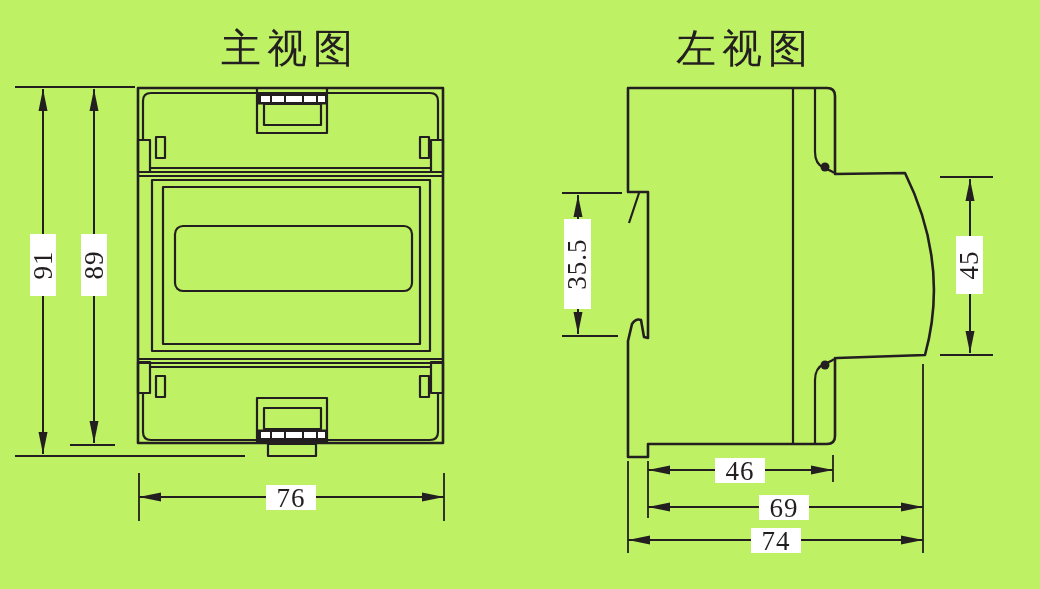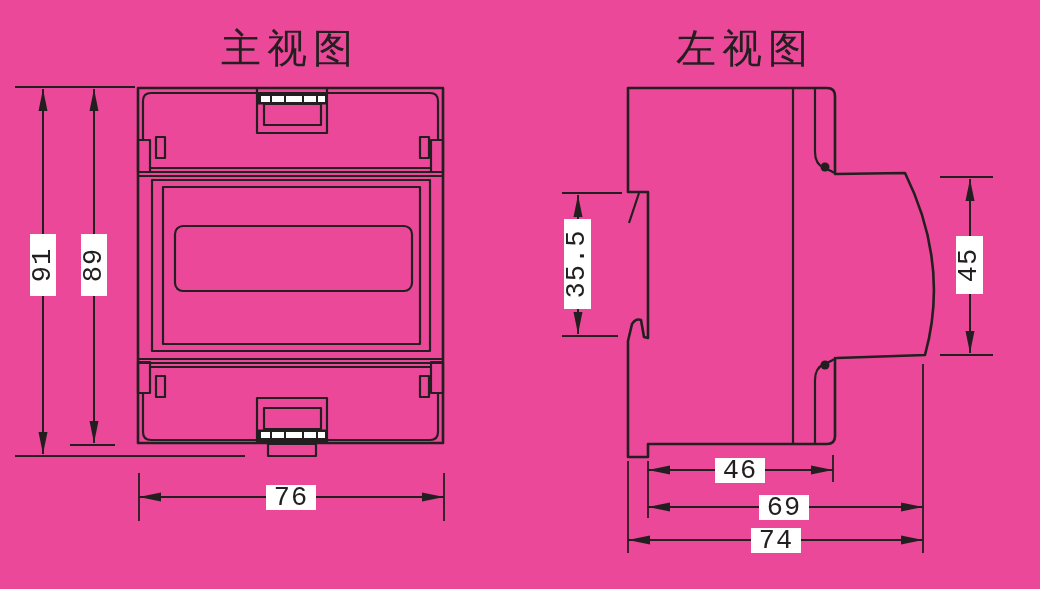--- a/index.html
+++ b/index.html
@@ -1,17 +1,17 @@
 <!DOCTYPE html>
 <html><head>
 <meta charset="utf-8">
 <style>
   html,body{margin:0;padding:0;background:#ffffff;}
-  .stage{position:relative;width:1040px;height:589px;background:#ec4899;overflow:hidden;
-         font-family:Liberation Mono, monospace;}
+  .stage{position:relative;width:1040px;height:589px;background:#bef264;overflow:hidden;
+         font-family:Liberation Serif, serif;}
   svg{position:absolute;left:0;top:0;}
   .outline{fill:none;stroke:#231f20;stroke-width:2.6;stroke-linejoin:round;stroke-linecap:round;}
   .inner{fill:none;stroke:#231f20;stroke-width:2.2;stroke-linejoin:round;}
   .dimline{stroke:#231f20;stroke-width:2;fill:none;}
   .extline{stroke:#231f20;stroke-width:1.8;fill:none;}
   .dot{fill:#231f20;stroke:none;}
   .band{fill:#231f20;stroke:#231f20;stroke-width:1;}
   .cell{fill:#ffffff;stroke:none;}
   .mask{fill:#ffffff;stroke:none;}
   .dimtext{fill:#231f20;font-size:27px;letter-spacing:1px;}

